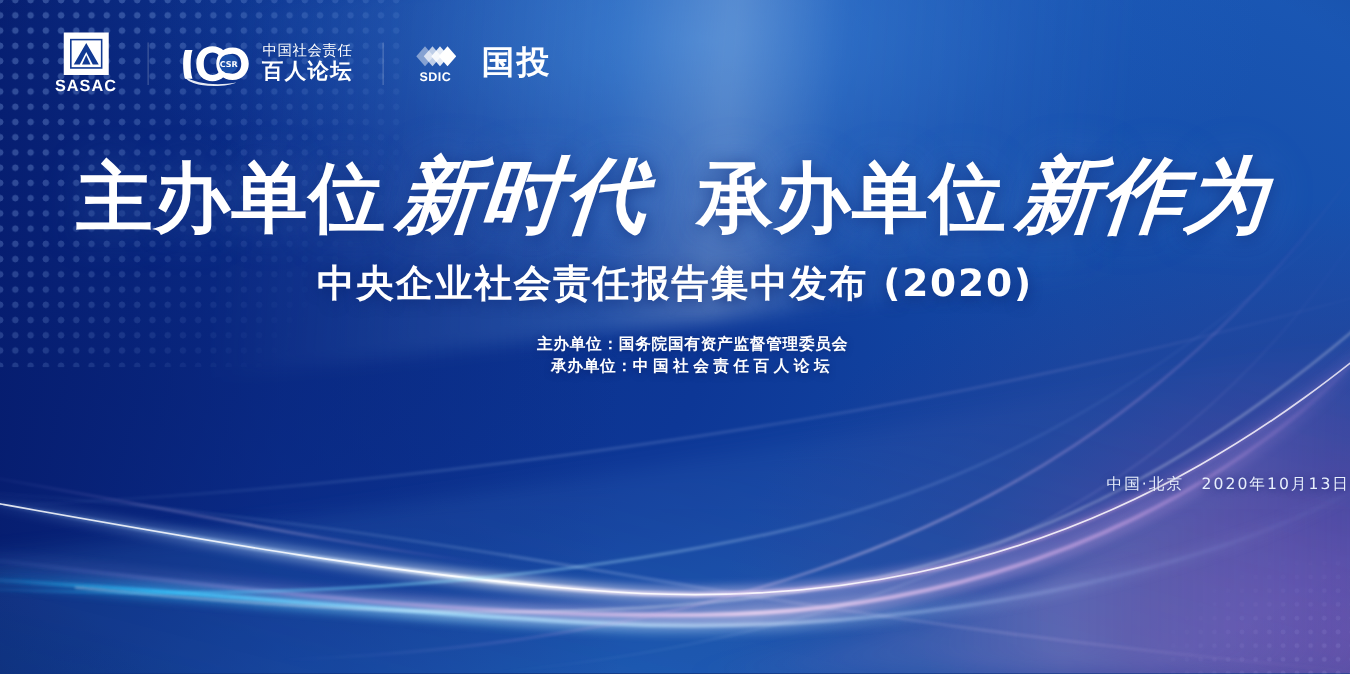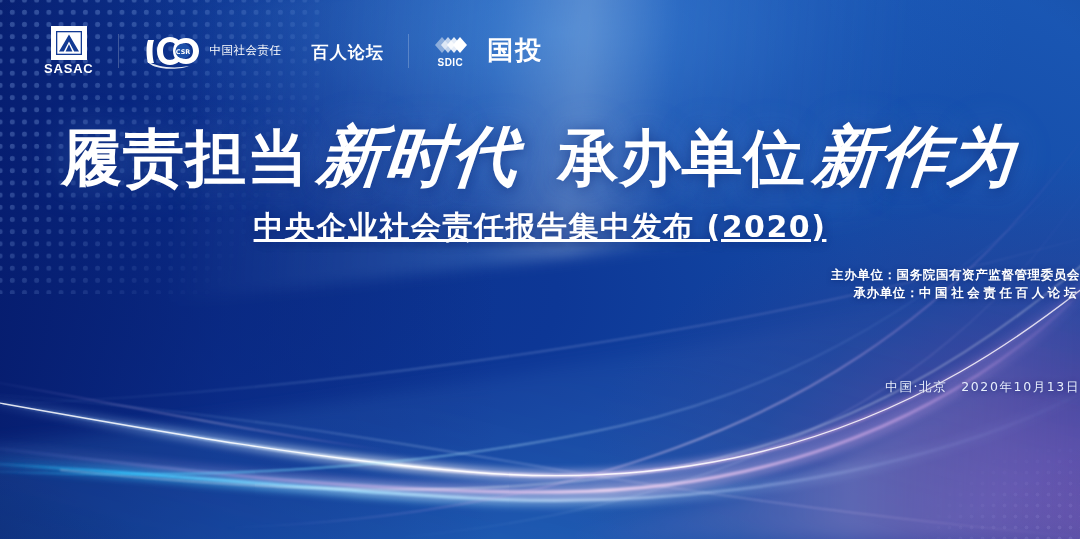--- a/index.html
+++ b/index.html
@@ -79,39 +79,39 @@
     display:flex;align-items:center;justify-content:center;
   }
   .sasac-word{
     color:#fff;font-weight:bold;font-size:13px;letter-spacing:.8px;
     font-family:"Liberation Sans",sans-serif;line-height:1;
   }
   .logo-sep{width:1px;height:34px;background:rgba(255,255,255,.22);}
 
   .logo-csr{display:flex;align-items:center;gap:9px;}
   .csr-100{position:relative;width:58px;height:36px;}
-  .csr-words{display:flex;flex-direction:row;align-items:center;line-height:1;gap:30px;}
+  .csr-words{display:flex;flex-direction:column;align-items:center;line-height:1;}
   .csr-top{
     color:#fff;font-size:11.5px;letter-spacing:.5px;
     font-family:"DejaVu Sans","Liberation Sans",sans-serif;
   }
   .csr-bot{
     color:#fff;font-size:17px;font-weight:bold;letter-spacing:1.2px;margin-top:3px;
     font-family:"DejaVu Sans","Liberation Sans",sans-serif;
   }
 
   .logo-sdic{display:flex;align-items:center;gap:20px;}
   .sdic-mark{display:flex;flex-direction:column;align-items:center;}
   .sdic-word{
     color:#fff;font-weight:bold;font-size:10px;letter-spacing:.4px;margin-top:2px;
     font-family:"Liberation Sans",sans-serif;
   }
   .sdic-cn{
     color:#fff;font-size:26px;font-weight:bold;letter-spacing:2px;
-    font-family:Liberation Serif, serif;line-height:1;
+    font-family:Liberation Mono, monospace;line-height:1;
   }
 
   
   .headline{
     position:absolute;left:0;right:0;top:112px;
     text-align:center;z-index:25;
     white-space:nowrap;
   }
   .hl-part{
     display:inline-block;vertical-align:baseline;
@@ -129,27 +129,26 @@
   .hl-gap{display:inline-block;width:26px;}
 
   
   .subtitle{
     position:absolute;left:0;right:0;top:207px;
     text-align:center;z-index:25;
     color:#fff;
     font-size:30px;font-weight:bold;letter-spacing:1.5px;
     font-family:"DejaVu Sans","Liberation Sans",sans-serif;
     text-shadow:0 2px 10px rgba(8,34,110,.7);
-    text-decoration:underline;
   }
 
   
   .orgs{
     position:absolute;left:0;right:0;top:266px;
-    text-align:right;z-index:25;padding-left:28px;
+    text-align:center;z-index:25;padding-left:28px;
   }
   .org-line{
     color:#fff;font-size:12.5px;font-weight:bold;
     letter-spacing:.6px;line-height:17.5px;
     font-family:"DejaVu Sans","Liberation Sans",sans-serif;
     text-shadow:0 1px 5px rgba(8,30,100,.6);
     white-space:nowrap;
   }
   .org-line.wide{letter-spacing:3.6px;margin-top:12px;}
   .org-line.indent{padding-left:60px;}
@@ -298,21 +297,21 @@
           <path d="M20 12 L27 4 L34 12 L27 20 Z" fill="#ffffff"></path>
         </svg>
         <div class="sdic-word">SDIC</div>
       </div>
       <div class="sdic-cn">国投</div>
     </div>
 
   </div>
 
   <div class="headline">
-    <span class="hl-part hl-reg">履责担当</span>
+    <span class="hl-part hl-reg">主办单位</span>
     <span class="hl-part hl-brush">新时代</span>
     <span class="hl-gap"></span>
     <span class="hl-part hl-reg">承办单位</span>
     <span class="hl-part hl-brush">新作为</span>
   </div>
 
   <div class="subtitle">中央企业社会责任报告集中发布 (2020)</div>
 
   <div class="orgs">
     <div class="org-line">

